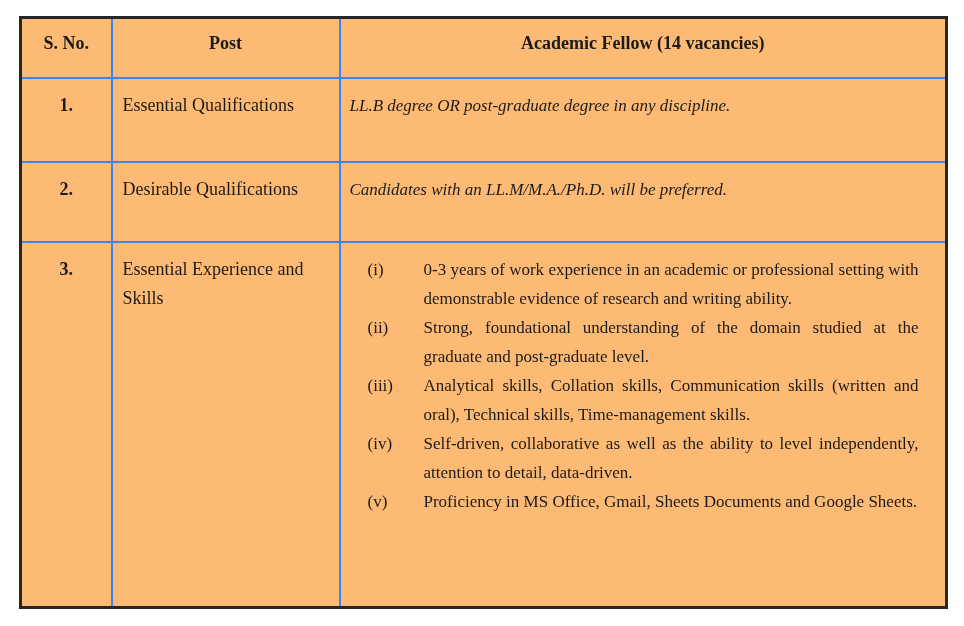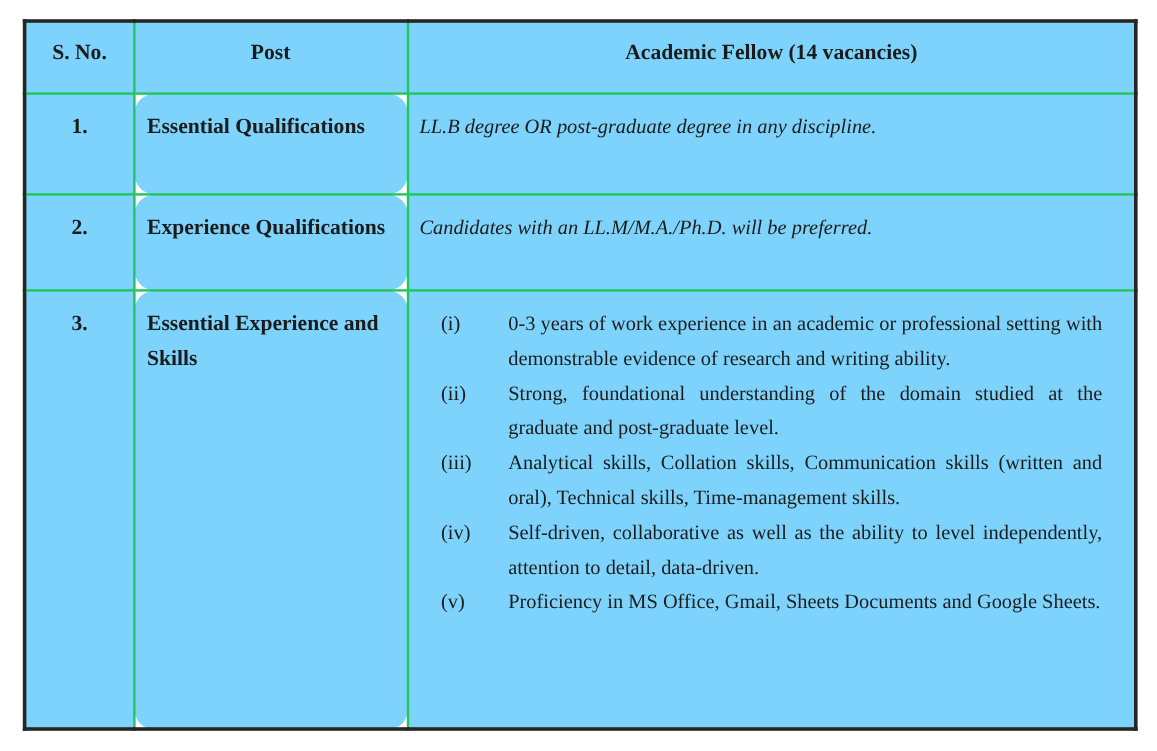--- a/index.html
+++ b/index.html
@@ -25,49 +25,48 @@
     width: 926px;
     border-collapse: collapse;
     table-layout: fixed;
     border: 3px solid #262626;
   }
   col.c1 { width: 91px; }
   col.c2 { width: 228px; }
   col.c3 { width: 607px; }
 
   .cell {
-    border: 2px solid #22c55e;
+    border: 2px solid #3b82f6;
     vertical-align: top;
     font-size: 17px;
     line-height: 29px;
     padding: 0;
-    background: #7dd3fc;
+    background: #fdba74;
   }
   tr.r-head  { height: 60px; }
   tr.r-one   { height: 84px; }
   tr.r-two   { height: 80px; }
   tr.r-three { height: 366px; }
 
   th.cell {
     font-weight: bold;
     font-size: 18px;
     text-align: center;
     padding-top: 10px;
   }
   td.sno-cell {
     text-align: center;
     font-weight: bold;
     font-size: 18px;
     padding-top: 12px;
   }
   td.post-cell {
-    font-weight: bold;
+    font-weight: normal;
     font-size: 18px;
     padding: 12px 0 0 10px;
-    border-radius: 17px;
   }
   .post-text { width: 210px; }
   td.content-cell {
     padding: 12px 0 0 9px;
     font-style: italic;
   }
   td.items-cell {
     padding: 12px 0 0 0;
   }
   .skill-item { display: flex; }
@@ -104,21 +103,21 @@
         <td class="cell sno-cell">1.</td>
         <td class="cell post-cell">
           <div class="post-text">Essential Qualifications</div>
         </td>
         <td class="cell content-cell">LL.B degree OR post-graduate degree in any discipline.</td>
       </tr>
 
       <tr class="r-two">
         <td class="cell sno-cell">2.</td>
         <td class="cell post-cell">
-          <div class="post-text">Experience Qualifications</div>
+          <div class="post-text">Desirable Qualifications</div>
         </td>
         <td class="cell content-cell">Candidates with an LL.M/M.A./Ph.D. will be preferred.</td>
       </tr>
 
       <tr class="r-three">
         <td class="cell sno-cell">3.</td>
         <td class="cell post-cell">
           <div class="post-text">Essential Experience and Skills</div>
         </td>
         <td class="cell items-cell">

